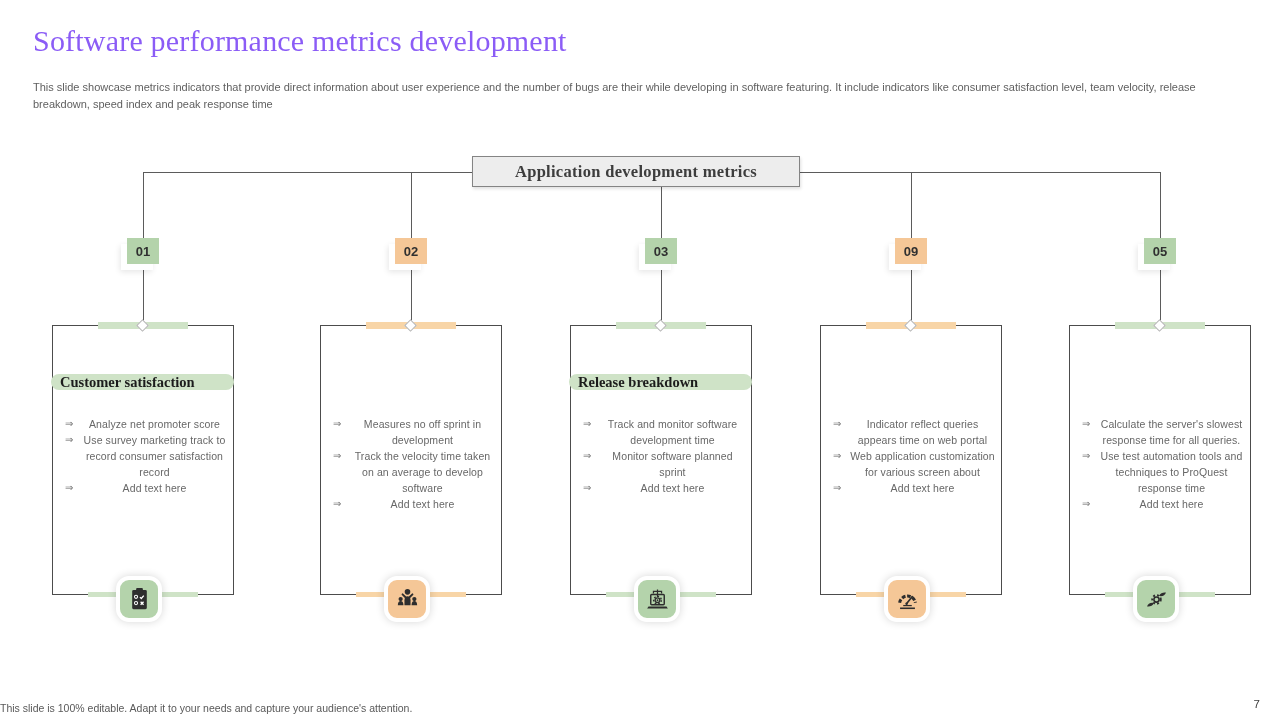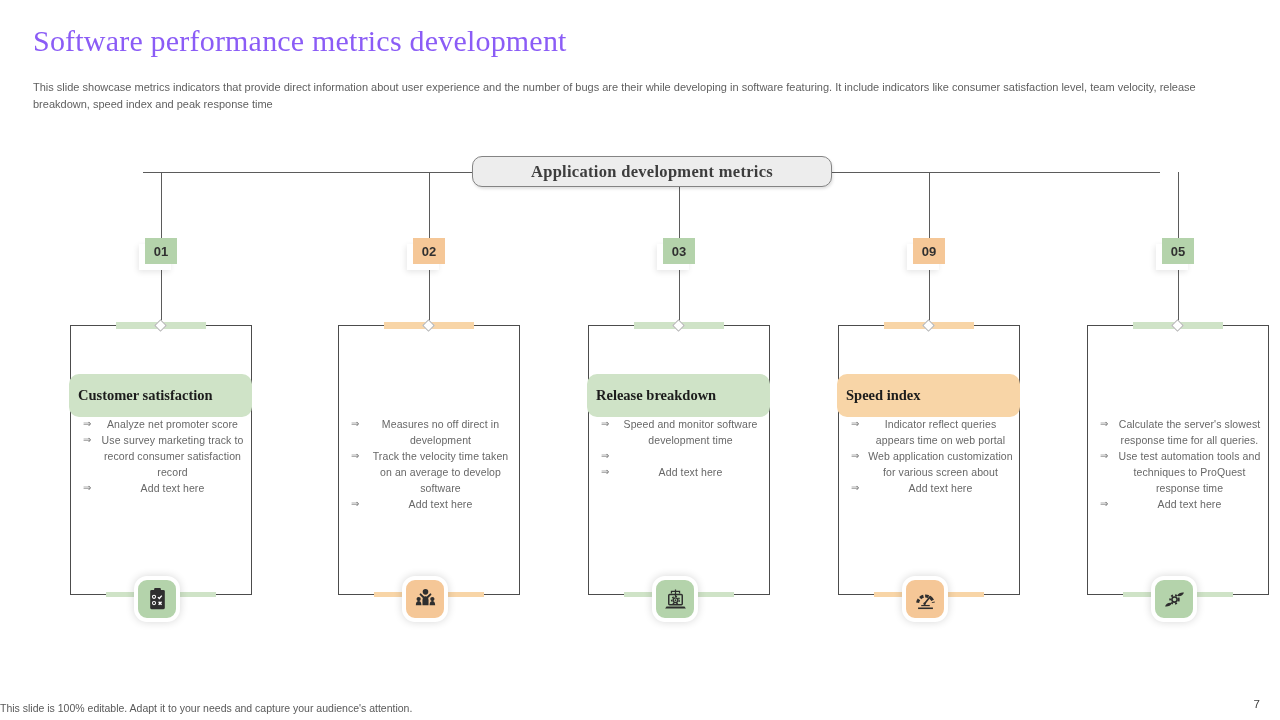--- a/index.html
+++ b/index.html
@@ -18,30 +18,30 @@
     position:absolute; left:33px; top:24px; font-family:"Liberation Serif","DejaVu Serif",serif;
     font-size:30px; font-weight:500; color:#8b5cf6; letter-spacing:.2px;
   }
   .subtitle{
     position:absolute; left:33px; top:79px; width:1205px;
     font-size:11px; line-height:1.55; color:#5f5f5f;
   }
   
   .h-line{position:absolute; left:143px; top:172px; width:1017px; height:1px; background:var(--line); z-index:1;}
   .root-box{
-    position:absolute; left:472px; top:156px; width:360px; height:31px; z-index:4;
-    background:#ededed; border:1px solid #848484; border-radius:10px;
+    position:absolute; left:472px; top:156px; width:328px; height:31px; z-index:4;
+    background:#ededed; border:1px solid #848484; border-radius:0;
     display:flex; align-items:center; justify-content:center;
     box-shadow:1px 2px 3px rgba(0,0,0,.12);
   }
   .root-box span{
     font-family:"Liberation Serif","DejaVu Serif",serif; font-weight:700;
     font-size:16.5px; color:#3d3d3d; letter-spacing:.3px;
   }
-  .column{position:absolute; top:172px; width:182px; height:470px; z-index:2;margin-left:18px;}
+  .column{position:absolute; top:172px; width:182px; height:470px; z-index:2;}
   .col-0{left:52px}.col-1{left:320px}.col-2{left:570px}.col-3{left:820px}.col-4{left:1069px}
   .v-line{position:absolute; left:calc(50% - .5px); width:1px; background:var(--line);}
   .v1{top:0; height:66px;} .v2{top:92px; height:61px;}
   .theme-green{--accent:var(--green); --accent-light:var(--green-light);}
   .theme-orange{--accent:var(--orange); --accent-light:var(--orange-light);}
   .badge{
     position:absolute; top:66px; left:calc(50% - 16px); width:32px; height:26px;
     background:var(--accent); display:flex; align-items:center; justify-content:center;
     box-shadow:-6px 6px 0 0 #ffffff, -7px 8px 6px rgba(0,0,0,.10); z-index:3;
   }
@@ -52,21 +52,21 @@
   }
   .top-accent{
     position:absolute; top:-4px; left:calc(50% - 45px); width:90px; height:7px;
     background:var(--accent-light);
   }
   .diamond{
     position:absolute; top:-5px; left:calc(50% - 5px); width:9px; height:9px;
     background:#fff; border:1px solid #b3b3b3; transform:rotate(45deg); z-index:3;
   }
   .band{
-    position:absolute; top:48px; left:-2px; right:-1px; height:43px;
+    position:absolute; top:48px; left:-2px; right:-1px; height:16px;
     background:var(--accent-light); display:flex; align-items:center; padding-left:9px;border-radius:10px;
   }
   .card-title{
     font-family:"Liberation Serif","DejaVu Serif",serif; font-weight:700;
     font-size:14.5px; color:#1c1c1c;
   }
   .bullets{
     position:absolute; top:90px; left:8px; right:4px; list-style:none;
   }
   .bullets li{display:flex; align-items:flex-start;}
@@ -149,21 +149,21 @@
     <div class="badge">
       <span class="badge-label">02</span>
     </div>
     <div class="v-line v2"></div>
     <div class="card">
       <div class="top-accent"></div>
       <div class="diamond"></div>
       <ul class="bullets">
             <li>
               <span class="arrow">⇒</span>
-              <span class="btext">Measures no off direct in development</span>
+              <span class="btext">Measures no off sprint in development</span>
             </li>
             <li>
               <span class="arrow">⇒</span>
               <span class="btext">Track the velocity time taken on an average to develop software</span>
             </li>
             <li>
               <span class="arrow">⇒</span>
               <span class="btext">Add text here</span>
             </li>
           </ul>
@@ -190,24 +190,25 @@
     <div class="v-line v2"></div>
     <div class="card">
       <div class="top-accent"></div>
       <div class="diamond"></div>
       <div class="band">
         <span class="card-title">Release breakdown</span>
       </div>
       <ul class="bullets">
             <li>
               <span class="arrow">⇒</span>
-              <span class="btext">Speed and monitor software development time</span>
-            </li>
-            <li>
-              <span class="arrow">⇒</span>
+              <span class="btext">Track and monitor software development time</span>
+            </li>
+            <li>
+              <span class="arrow">⇒</span>
+              <span class="btext">Monitor software planned sprint</span>
             </li>
             <li>
               <span class="arrow">⇒</span>
               <span class="btext">Add text here</span>
             </li>
           </ul>
       <div class="bottom-accent"></div>
       <div class="icon-tile">
             <svg viewBox="0 0 24 24" xmlns="http://www.w3.org/2000/svg">
     <rect x="6" y="7.6" width="12" height="9" rx="0.8" fill="none" stroke="#2e2e2e" stroke-width="1.3"></rect>
@@ -223,23 +224,20 @@
 
   <div class="column theme-orange col-3">
     <div class="v-line v1"></div>
     <div class="badge">
       <span class="badge-label">09</span>
     </div>
     <div class="v-line v2"></div>
     <div class="card">
       <div class="top-accent"></div>
       <div class="diamond"></div>
-      <div class="band">
-        <span class="card-title">Speed index</span>
-      </div>
       <ul class="bullets">
             <li>
               <span class="arrow">⇒</span>
               <span class="btext">Indicator reflect queries appears time on web portal</span>
             </li>
             <li>
               <span class="arrow">⇒</span>
               <span class="btext">Web application customization for various screen about</span>
             </li>
             <li>

